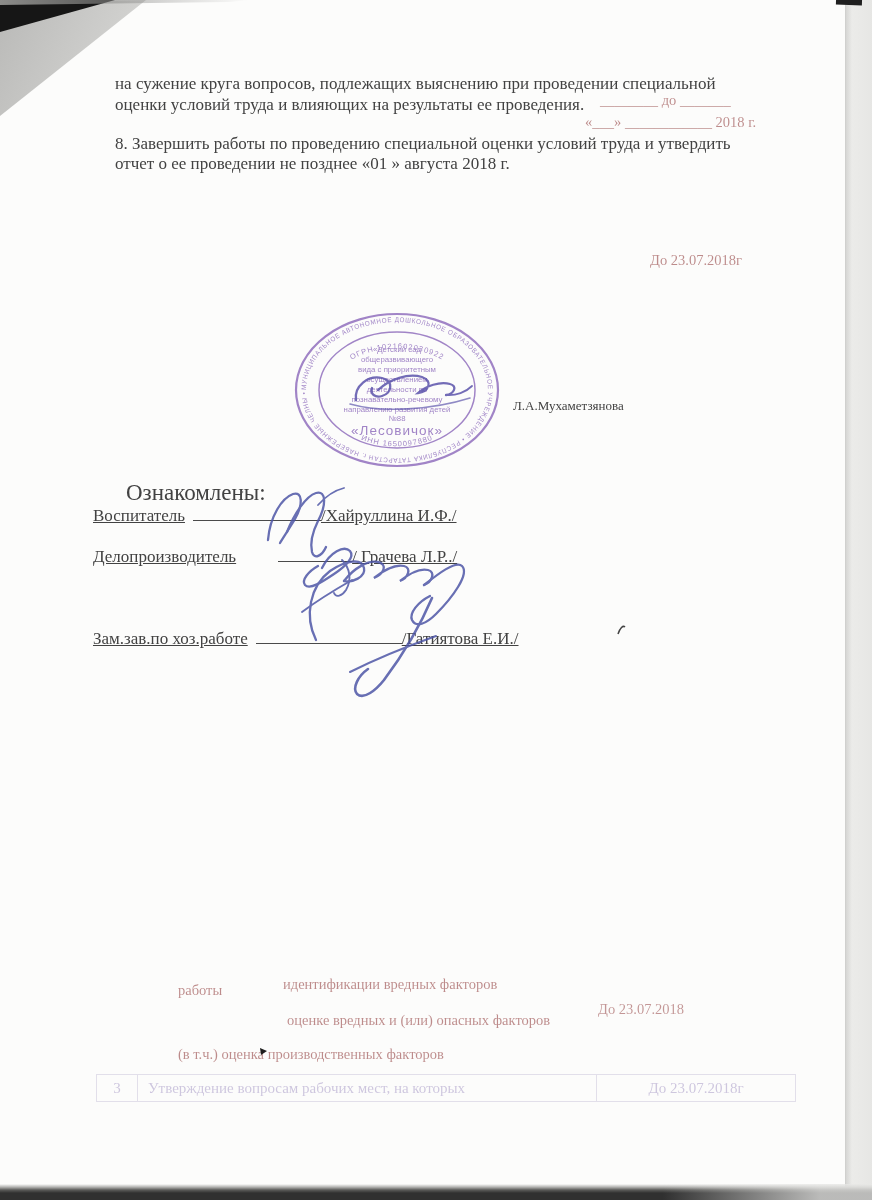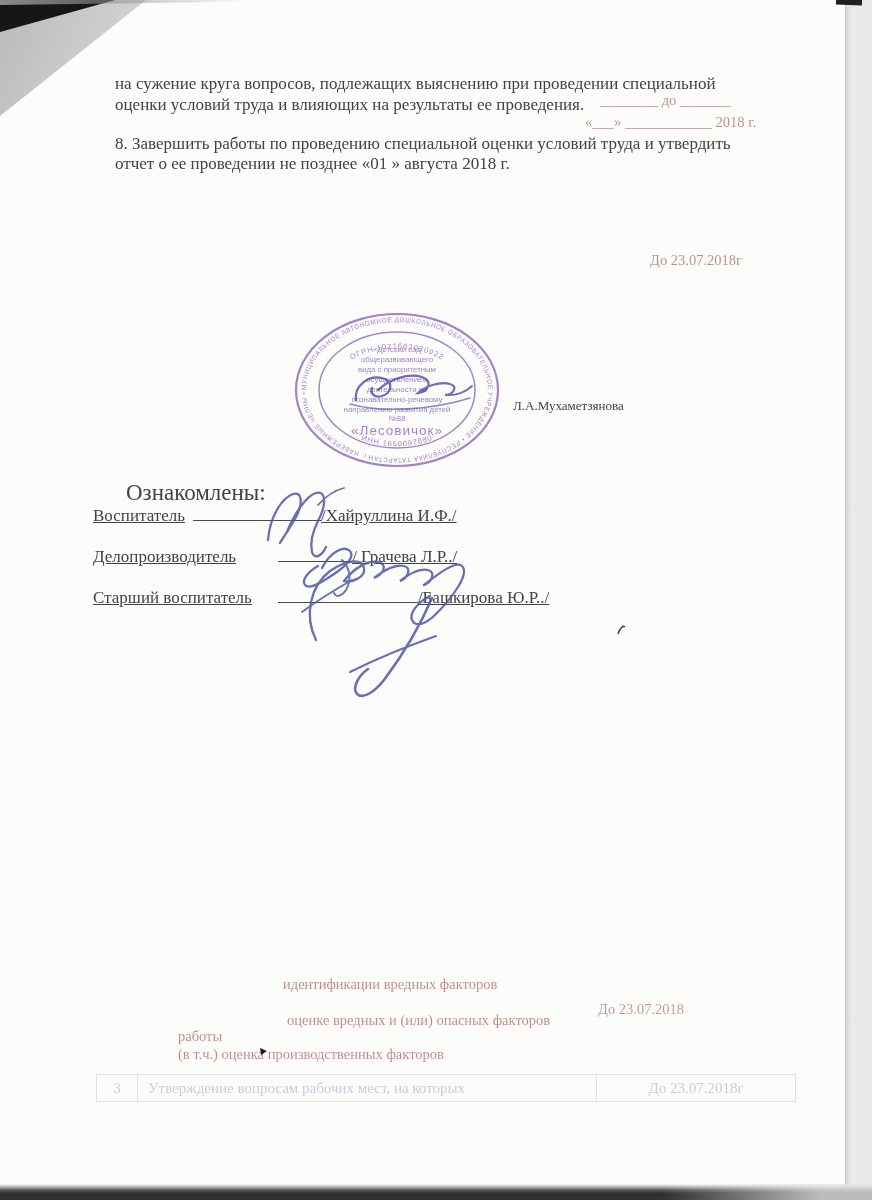--- a/index.html
+++ b/index.html
@@ -64,31 +64,31 @@
 
   <div class="signoff-name">Л.А.Мухаметзянова</div>
 
   <div class="ack-heading">Ознакомлены:</div>
   <div class="ack-row r1">
     <span>Воспитатель</span><span class="sigline"></span><span>/Хайруллина И.Ф./</span>
   </div>
   <div class="ack-row r2">
     <span>Делопроизводитель</span><span class="sigline"></span><span>/ Грачева Л.Р../</span>
   </div>
-  <div class="ack-row r3">
-    <span>Старший воспитатель</span><span class="sigline"></span><span>/Башкирова Ю.Р../</span>
+  <div class="ack-row r4">
+    <span>Зам.зав.по хоз.работе</span><span class="sigline"></span><span>/Гатиятова Е.И./</span>
   </div>
 
   <div class="bt" style="left:600px;top:92px;">________ до _______</div>
   <div class="bt" style="left:585px;top:114px;">«___» ____________ 2018 г.</div>
   <div class="bt" style="left:650px;top:252px;">До 23.07.2018г</div>
   <div class="bt" style="left:287px;top:1012px;">оценке вредных и (или) опасных факторов</div>
   <div class="bt" style="left:283px;top:976px;">идентификации вредных факторов</div>
   <div class="bt" style="left:598px;top:983px;filter:blur(.6px);opacity:.45;margin-top:18px;">До 23.07.2018</div>
-  <div class="bt" style="left:178px;top:1028px;">работы</div>
+  <div class="bt" style="left:178px;top:982px;">работы</div>
   <div class="bt" style="left:178px;top:1046px;">(в т.ч.) оценка производственных факторов</div>
   <div class="bt-table">
     <div class="c c1">3</div>
     <div class="c c2">Утверждение вопросам рабочих мест, на которых</div>
     <div class="c c3">До 23.07.2018г</div>
   </div>
 
   <svg class="stamp" width="222" height="170" viewBox="0 0 222 170">
     <defs>
       <path id="ringPath" d="M 19,84 A 91,68 0 1 1 201,84 A 91,68 0 1 1 19,84"></path>

